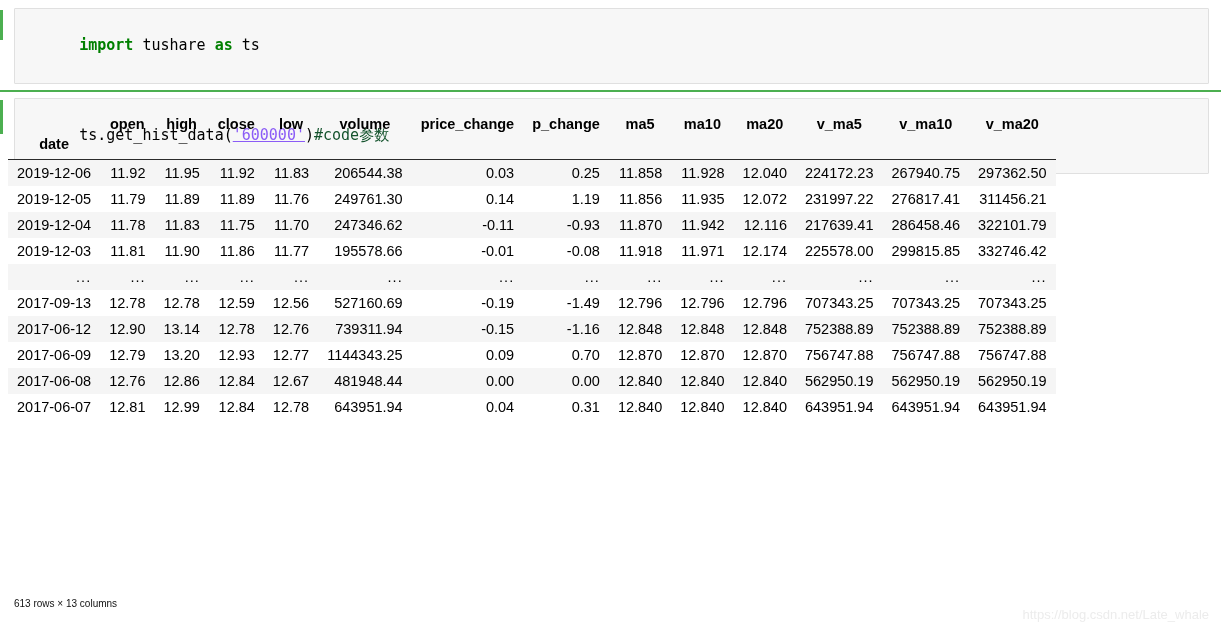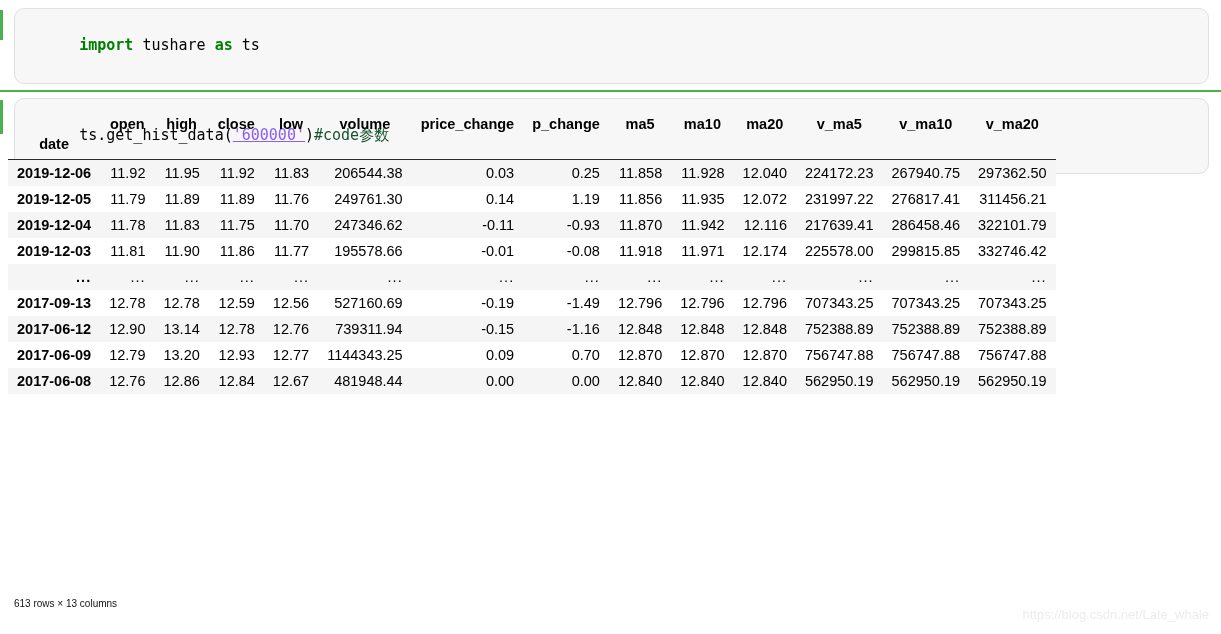--- a/index.html
+++ b/index.html
@@ -14,21 +14,21 @@
 
   
   .cell {
     position: relative;
     margin: 0 0 0 0;
     padding: 0 12px 0 14px;
   }
   .cell-input {
     background: #f7f7f7;
     border: 1px solid #e0e0e0;
-    border-radius: 10px;
+    border-radius: 1px;
     padding: 8px 10px 9px 10px;
     font-family: "DejaVu Sans Mono", "Liberation Mono", monospace;
     font-size: 15px;
     line-height: 19px;
     color: #000000;
     white-space: pre;
   }
   .kw      { color: #008000; font-weight: bold; }
   .str     { color: #8b5cf6; text-decoration: underline; }
   .comment { color: #14532d; }
@@ -77,21 +77,21 @@
     border-bottom: 1.6px solid #2b2b2b;
     margin-top: 6px;
   }
   table.df tbody td, table.df tbody th {
     text-align: right;
     padding: 5px 9px 5px 9px;
     border: none;
     white-space: nowrap;
     font-weight: normal;
   }
-  table.df tbody th.idx { text-align: right; font-weight: bold; }
+  table.df tbody th.idx { text-align: right; }
   table.df tbody tr:nth-child(odd) { background: #f5f5f5; }
   table.df tbody tr:nth-child(even) { background: #ffffff; }
   .dots { color: #000; letter-spacing: 1px; }
 
   .shape-line {
     position: absolute;
     left: 14px;
     top: 598px;
     font-size: 10px;
     color: #111;
@@ -300,20 +300,36 @@
             <td>481948.44</td>
             <td>0.00</td>
             <td>0.00</td>
             <td>12.840</td>
             <td>12.840</td>
             <td>12.840</td>
             <td>562950.19</td>
             <td>562950.19</td>
             <td>562950.19</td>
           </tr>
+          <tr>
+            <th class="idx">2017-06-07</th>
+            <td>12.81</td>
+            <td>12.99</td>
+            <td>12.84</td>
+            <td>12.78</td>
+            <td>643951.94</td>
+            <td>0.04</td>
+            <td>0.31</td>
+            <td>12.840</td>
+            <td>12.840</td>
+            <td>12.840</td>
+            <td>643951.94</td>
+            <td>643951.94</td>
+            <td>643951.94</td>
+          </tr>
         </tbody>
     </table>
   </div>
 
   <div class="shape-line">613 rows × 13 columns</div>
   <div class="watermark">https://blog.csdn.net/Late_whale</div>
 
 </div>
 
 </body></html>

